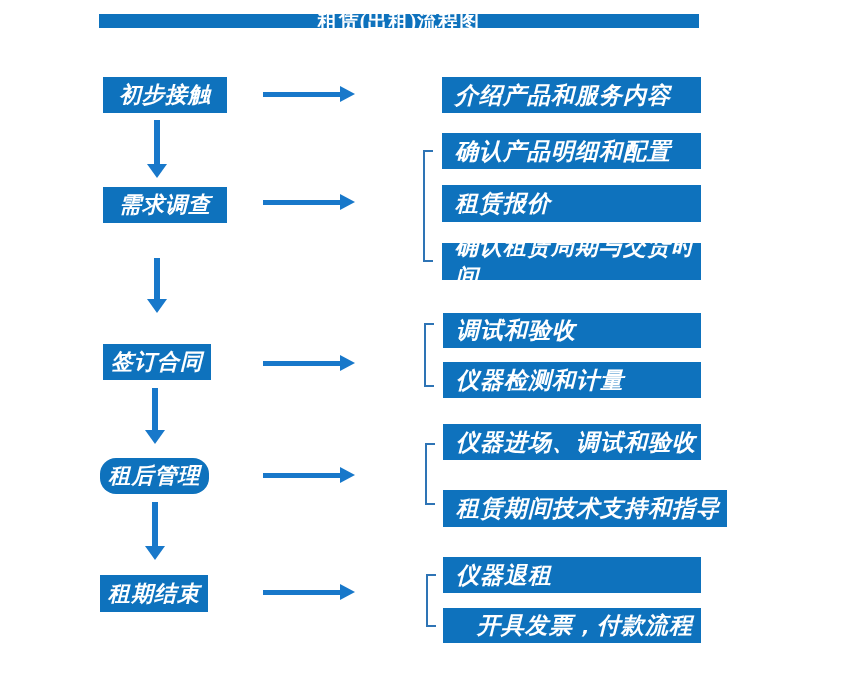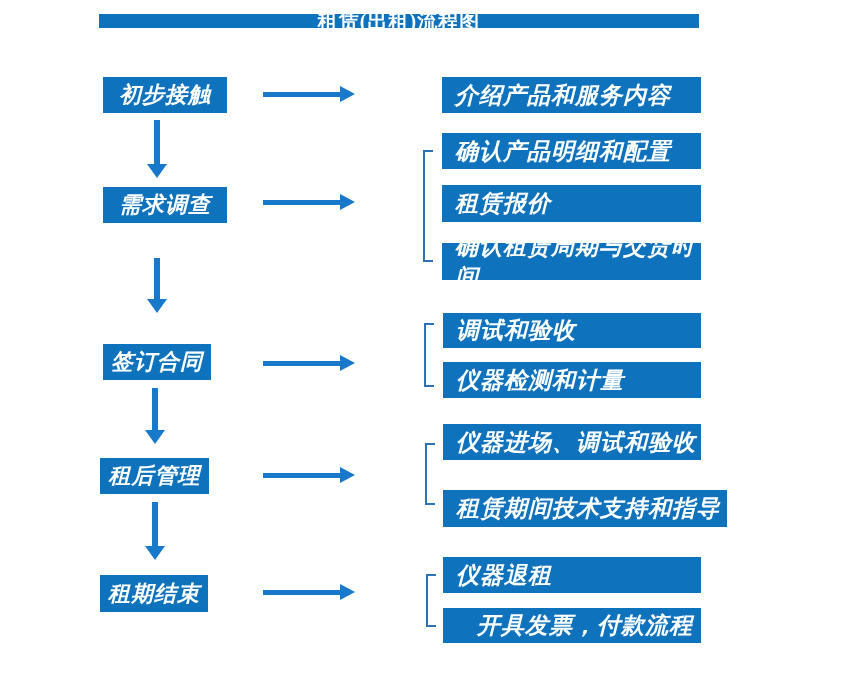--- a/index.html
+++ b/index.html
@@ -56,21 +56,21 @@
 </head>
 <body>
 
 <div id="canvas">
 
   <div class="titlebar">租赁(出租)流程图</div>
 
   <div class="box stage" style="left:103px;top:77px;width:124px;height:36px;">初步接触</div>
   <div class="box stage" style="left:103px;top:187px;width:124px;height:36px;">需求调查</div>
   <div class="box stage" style="left:103px;top:344px;width:108px;height:36px;">签订合同</div>
-  <div class="box stage" style="left:100px;top:458px;width:109px;height:36px;">租后管理</div>
+  <div class="box stage" style="left:100px;top:458px;width:109px;height:36px;border-radius:16px;">租后管理</div>
   <div class="box stage" style="left:100px;top:575px;width:108px;height:37px;">租期结束</div>
 
   <div class="v-arrow" style="left:147px;top:120px;">
     <div class="shaft" style="height:44px;"></div>
     <div class="head"></div>
   </div>
   <div class="v-arrow" style="left:147px;top:258px;">
     <div class="shaft" style="height:41px;"></div>
     <div class="head"></div>
   </div>

